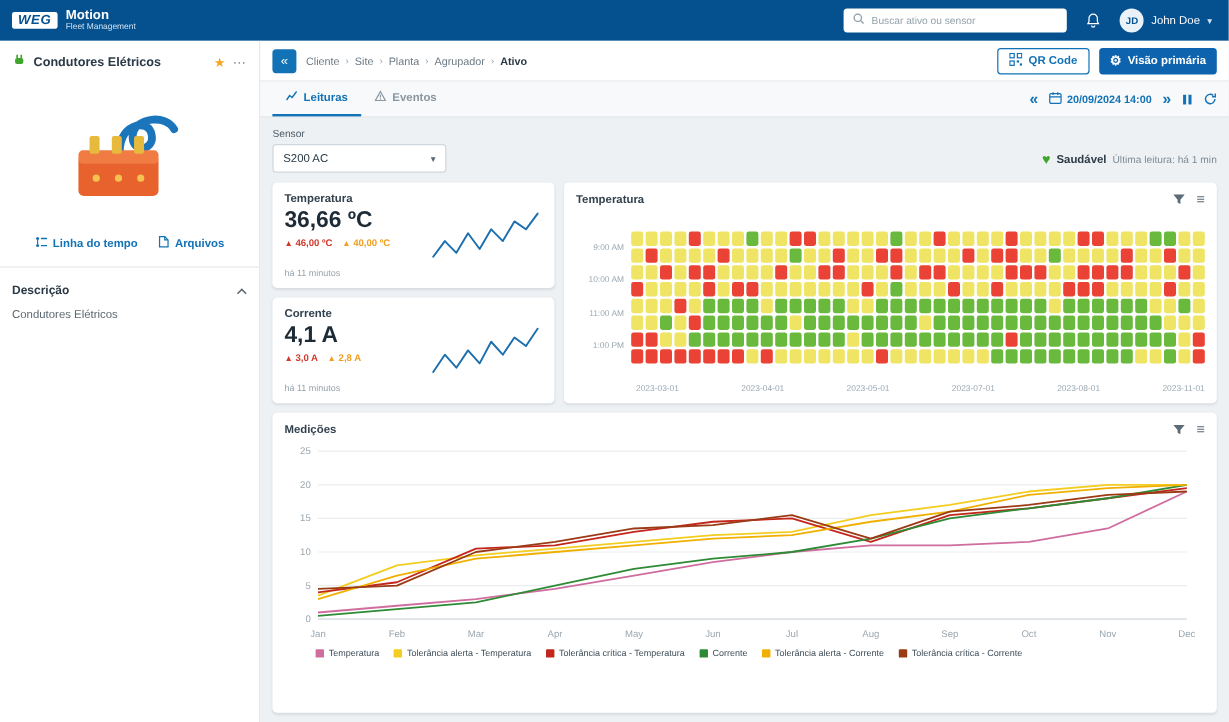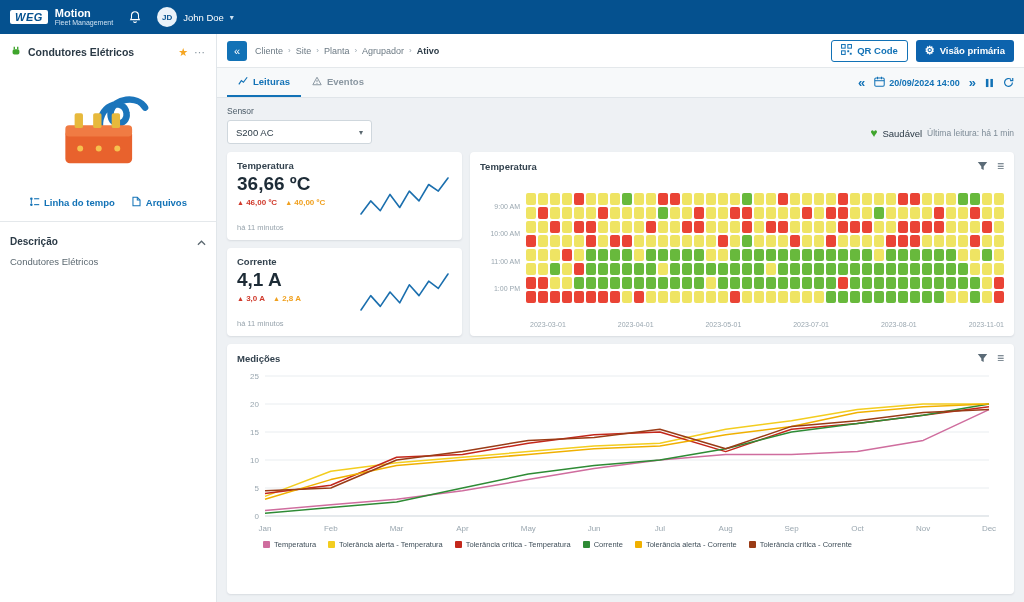--- a/index.html
+++ b/index.html
@@ -59,21 +59,21 @@
   .tc-icon { display:flex; align-items:center; cursor:pointer; }
 
   .content { flex:1; padding:8px 10px; display:flex; flex-direction:column; gap:8px; }
 
   .sensor-row { display:flex; align-items:flex-end; justify-content:space-between; }
   .sensor-label { font-size:8.5px; color:#4a5a66; margin-bottom:4px; }
   .sensor-select { width:145px; height:24px; background:#fff; border:1px solid #cfd7dd; border-radius:3px; display:flex; align-items:center; justify-content:space-between; padding:0 8px; font-size:9.5px; color:#2b3a46; cursor:pointer; }
   .sensor-select .dd { color:#5b6870; font-size:8px; }
   .health { display:flex; align-items:center; gap:5px; margin-bottom:5px; }
   .health-heart { color:#3fa52c; font-size:12px; line-height:1; }
-  .health-label { font-size:9.5px; font-weight:normal; color:#2b3a46; }
+  .health-label { font-size:9.5px; font-weight:bold; color:#2b3a46; }
   .health-last { font-size:8.5px; color:#7d8b96; }
 
   .cards-row { display:flex; gap:8px; align-items:stretch; }
   .left-col { width:235px; display:flex; flex-direction:column; gap:8px; }
   .card { background:#fff; border-radius:4px; box-shadow:0 1px 2px rgba(20,40,60,.10); }
   .metric-card { height:88px; padding:8px 10px; display:flex; justify-content:space-between; cursor:default; }
   .metric-left { display:flex; flex-direction:column; }
   .metric-title { font-size:9.5px; font-weight:bold; color:#33424e; }
   .metric-value { font-size:19px; font-weight:bold; color:#1d2b36; margin-top:2px; }
   .thresholds { display:flex; gap:8px; margin-top:3px; font-size:8px; font-weight:bold; }
@@ -105,20 +105,29 @@
 </head>
 <body>
 
 <div class="topbar">
   <div class="brand">
     <div class="weg-logo">WEG</div>
     <div>
       <div class="app-title">Motion</div>
       <div class="app-sub">Fleet Management</div>
     </div>
+  </div>
+  <div class="search">
+    <span>
+      <svg viewBox="0 0 16 16" width="11" height="11">
+          <circle cx="7" cy="7" r="4.5" fill="none" stroke="#8a9aa6" stroke-width="1.5"></circle>
+          <line x1="10.5" y1="10.5" x2="14" y2="14" stroke="#8a9aa6" stroke-width="1.5"></line>
+        </svg>
+    </span>
+    <input placeholder="Buscar ativo ou sensor" style="">
   </div>
   <div class="bell">
     <svg viewBox="0 0 16 16" width="14" height="14">
         <path d="M8 2a4 4 0 0 0-4 4v3L3 11h10l-1-2V6a4 4 0 0 0-4-4z" fill="none" stroke="#fff" stroke-width="1.2"></path>
         <path d="M6.5 12.8a1.5 1.5 0 0 0 3 0" fill="none" stroke="#fff" stroke-width="1.2"></path>
       </svg>
   </div>
   <div class="user">
     <div class="avatar">JD</div>
     <span>John Doe</span>

